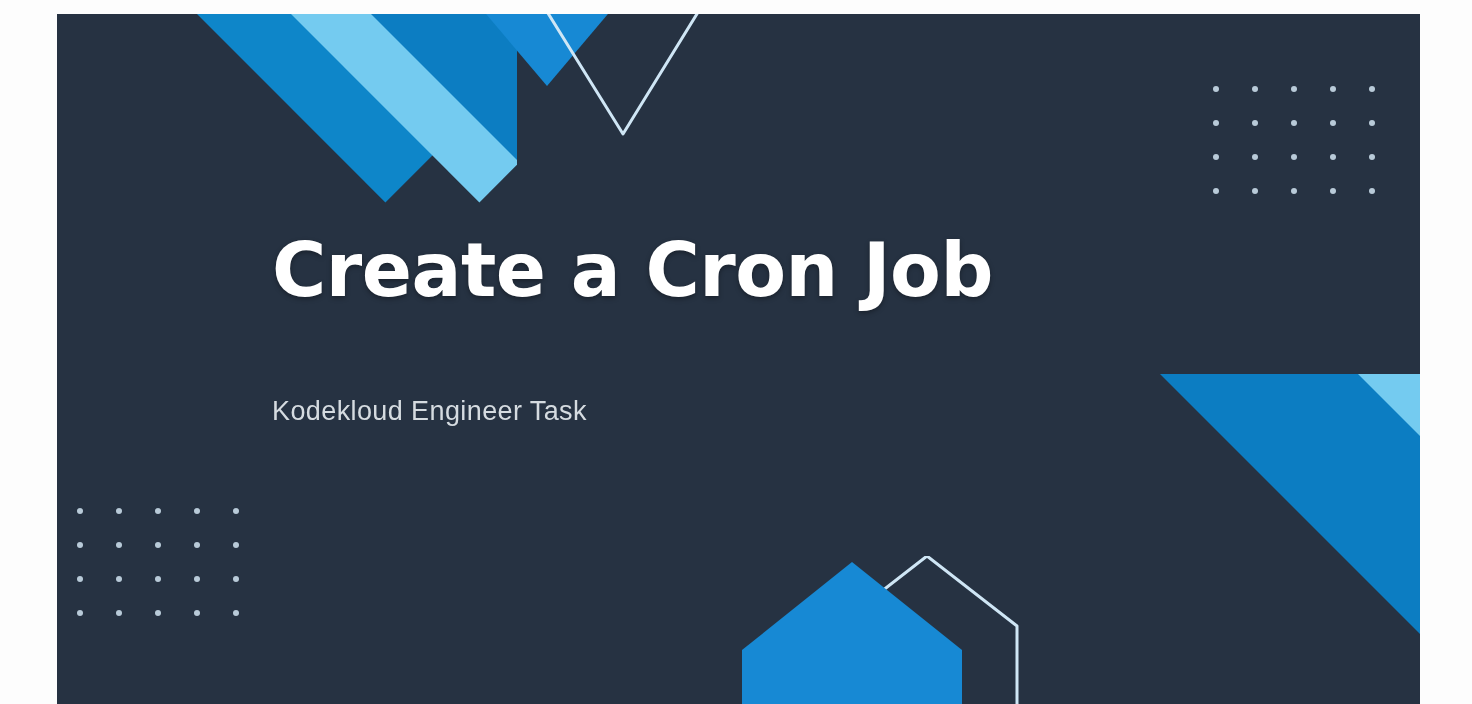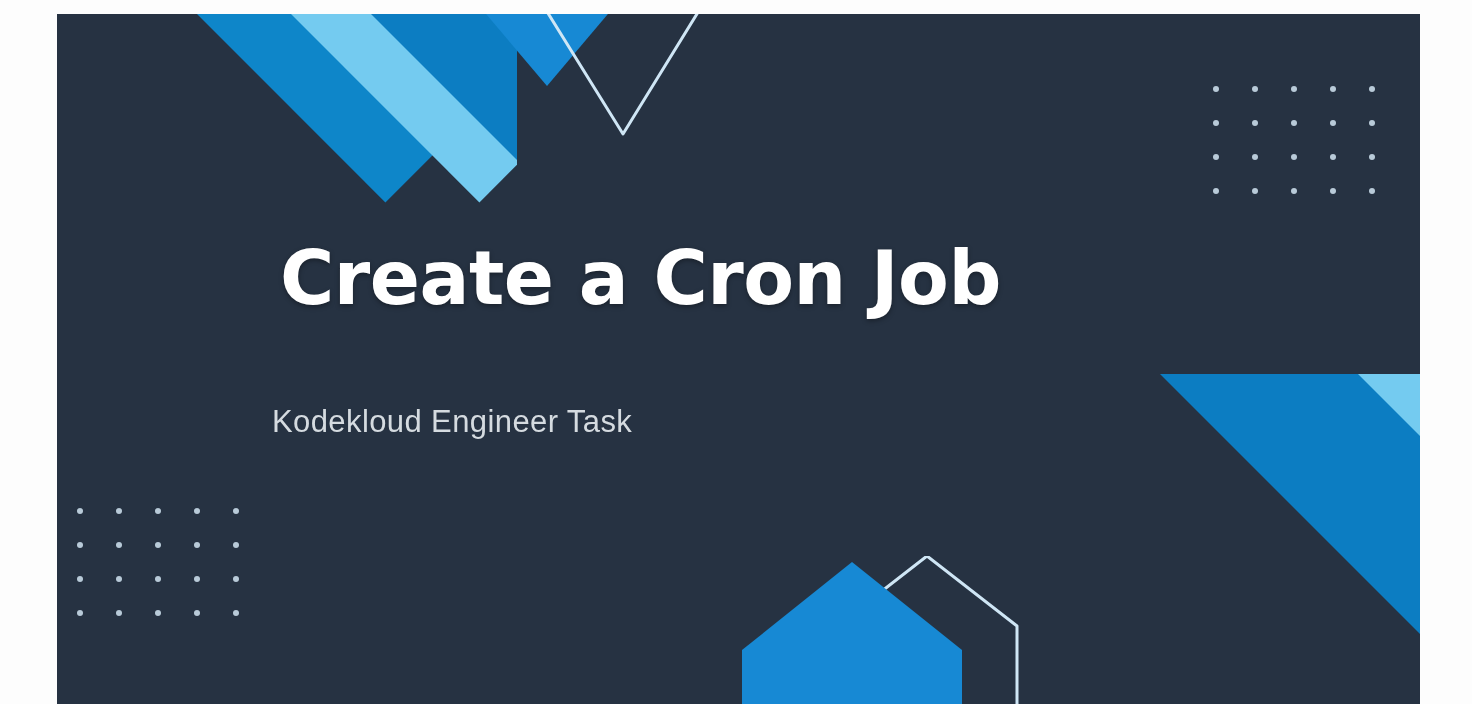--- a/index.html
+++ b/index.html
@@ -121,34 +121,34 @@
   }
 
   
   #text-block {
     position: absolute;
     left: 215px;
     top: 218px;
     width: 900px;
   }
   #slide-title {
-    margin: 8px;
+    margin: 0;
     color: #ffffff;
     font-family: "DejaVu Sans", "Liberation Sans", sans-serif;
     font-size: 74px;
     font-weight: bold;
     letter-spacing: -0.5px;
     line-height: 1.05;
     text-shadow: 0 2px 5px rgba(0,0,0,0.35);
   }
   #slide-subtitle {
     margin: 86px 0 0 0;
     color: #d5dbe0;
     font-family: "Liberation Sans", sans-serif;
-    font-size: 31px;
+    font-size: 27px;
     font-weight: normal;
     letter-spacing: 0.4px;
   }
 </style>
 </head>
 <body>
 
 <div id="page">
 
   <div id="slide">

